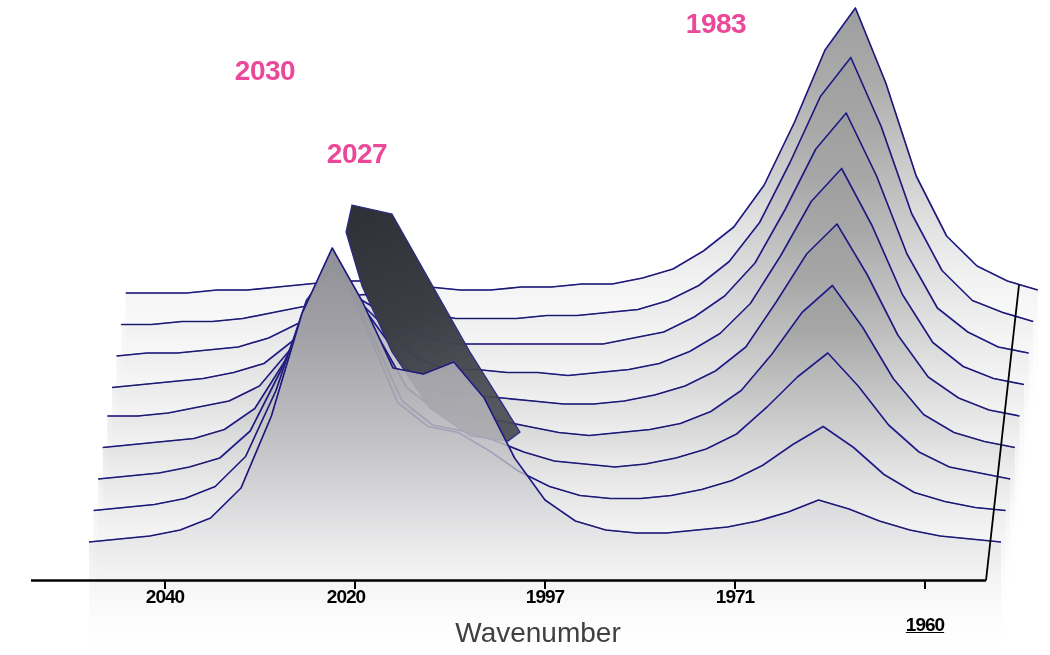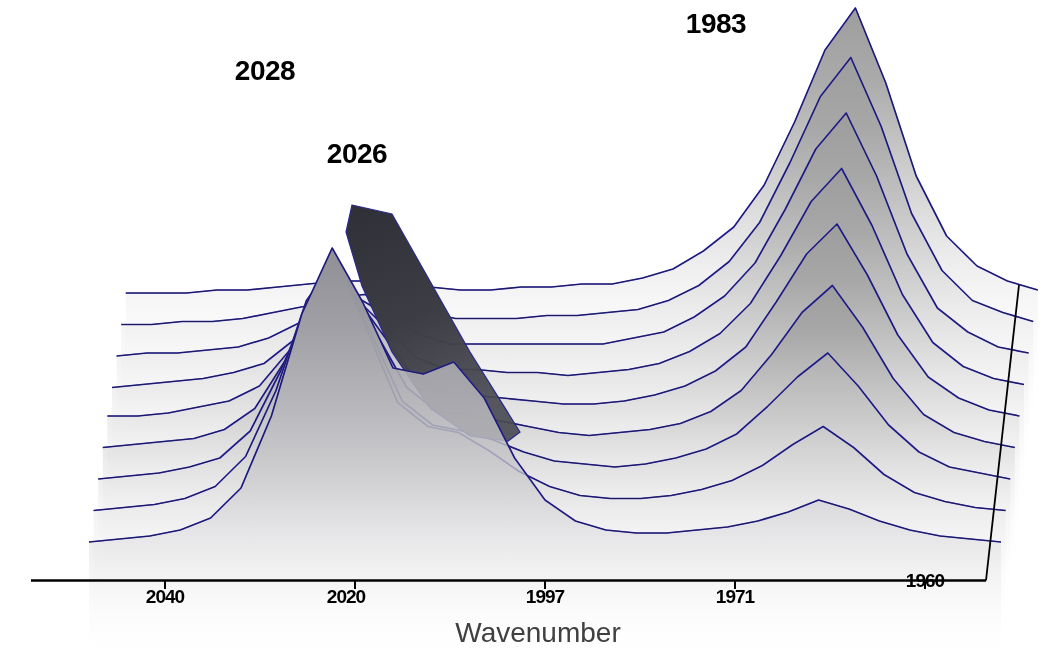--- a/index.html
+++ b/index.html
@@ -31,21 +31,21 @@
     color: #000000;
     transform: translateX(-50%);
     white-space: nowrap;
     letter-spacing: -1px;
   }
   .peak-label {
     position: absolute;
     font-family: "Liberation Sans", sans-serif;
     font-size: 28px;
     font-weight: 700;
-    color: #000000;
+    color: #ec4899;
     transform: translateX(-50%);
     white-space: nowrap;
     letter-spacing: -0.5px;
   }
   #x-axis-title {
     position: absolute;
     font-family: "Liberation Sans", sans-serif;
     font-size: 28px;
     font-weight: 400;
     color: #404040;
@@ -151,21 +151,21 @@
           <line x1="735" y1="580.5" x2="735" y2="589" stroke="#000000" stroke-width="2"></line>
           <line x1="925" y1="580.5" x2="925" y2="589" stroke="#000000" stroke-width="2"></line>
         </g>
     </g>
   </svg>
 
   <div class="tick-label" style="left:165px; top:586px;">2040</div>
   <div class="tick-label" style="left:346px; top:586px;">2020</div>
   <div class="tick-label" style="left:545px; top:586px;">1997</div>
   <div class="tick-label" style="left:735px; top:586px;">1971</div>
-  <div class="tick-label" style="left:925px; top:570px;">1960</div>
+  <div class="tick-label" style="left:925px; top:614px;text-decoration:underline;">1960</div>
 
   <div id="x-axis-title" style="left:538px; top:617px;">Wavenumber</div>
 
-  <div class="peak-label" style="left:265px; top:55px;">2028</div>
-  <div class="peak-label" style="left:357px; top:138px;">2026</div>
+  <div class="peak-label" style="left:265px; top:55px;">2030</div>
+  <div class="peak-label" style="left:357px; top:138px;">2027</div>
   <div class="peak-label" style="left:716px; top:8px;">1983</div>
 
 </div>
 
 </body></html>

